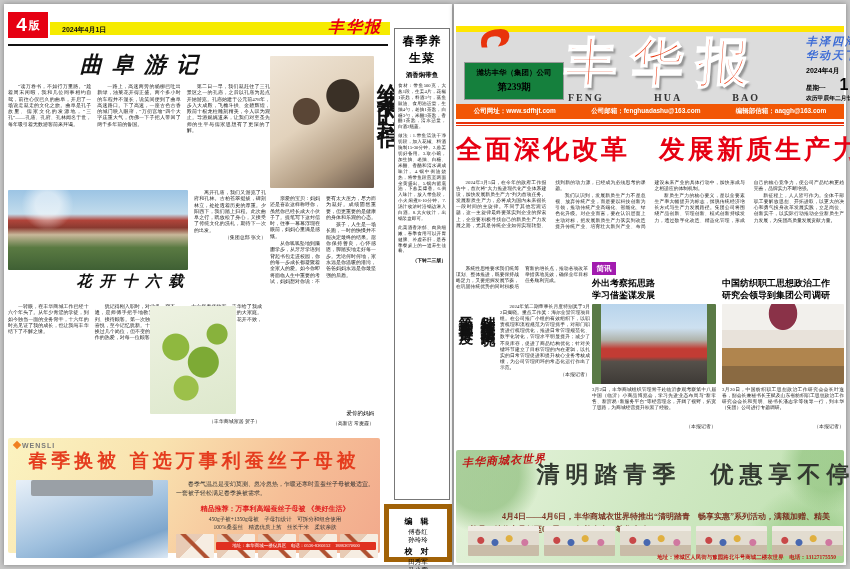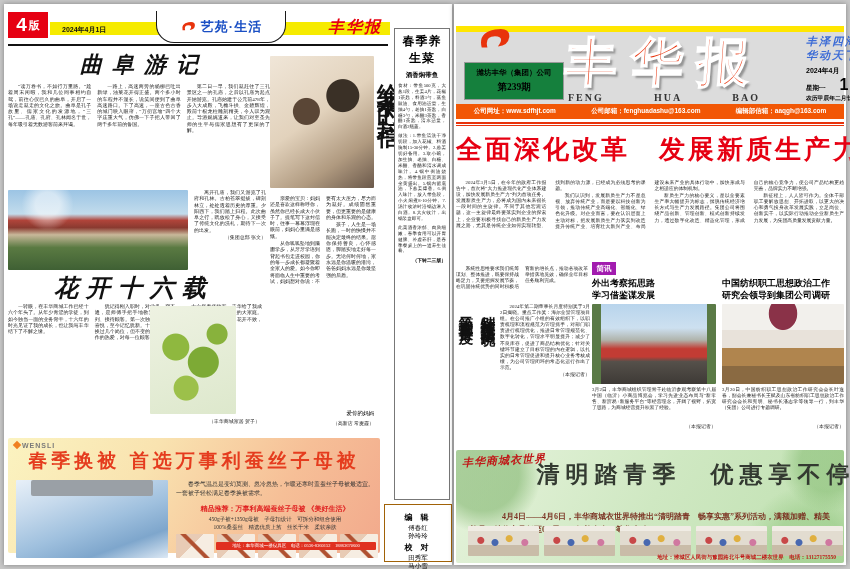--- a/index.html
+++ b/index.html
@@ -26,21 +26,21 @@
   .paperL{left:324px;top:13px;color:#e60012;font-weight:bold;font-style:italic;font-size:16px;letter-spacing:2px;}
   .rule{left:4px;top:40px;width:380px;height:2px;background:#111;}
   
   .calligraphy{font-weight:bold;font-style:italic;color:#111;text-align:center;font-family:"DejaVu Serif",serif;}
   .a1title{left:12px;top:46px;width:256px;font-size:22px;letter-spacing:10px;}
   .a1cols{left:4px;top:80px;width:262px;height:102px;}
   .temple{left:4px;top:186px;width:180px;height:80px;background:
     radial-gradient(circle at 22% 18%,rgba(255,255,255,.55) 0 12px,transparent 26px),
     linear-gradient(180deg,#9cc4e4 0%,#c2dcec 30%,#b0443a 38%,#8a3a30 47%,#c8b89a 56%,#5a7a42 72%,#3f6034 100%);}
   .a1cont{left:190px;top:186px;width:72px;height:84px;}
-  .a2title{left:24px;top:268px;width:212px;font-size:24px;letter-spacing:8px;}
+  .a2title{left:24px;top:268px;width:212px;font-size:15px;letter-spacing:8px;}
   .a2area{left:4px;top:300px;width:254px;height:118px;}
   .plums{left:146px;top:302px;width:86px;height:108px;background:
     radial-gradient(circle at 30% 38%,#8fb83f 0 13px,transparent 14px),
     radial-gradient(circle at 62% 52%,#7daa35 0 15px,transparent 16px),
     radial-gradient(circle at 42% 76%,#9cc04a 0 12px,transparent 13px),
     radial-gradient(circle at 78% 26%,#88b23c 0 10px,transparent 11px),
     linear-gradient(160deg,#eef2e2,#dde8cc);}
   .a2byline{left:146px;top:414px;width:110px;}
   .mumkid{left:266px;top:52px;width:104px;height:132px;background:
     radial-gradient(circle at 70% 30%,#3a3026 0 16px,transparent 17px),
@@ -49,21 +49,21 @@
   .ltitle{left:370px;top:60px;height:200px;font-size:23px;font-weight:bold;letter-spacing:7px;color:#111;font-family:"DejaVu Serif",serif;}
   .lbody{left:266px;top:192px;width:106px;height:210px;}
   .signoff{left:296px;top:406px;width:74px;font-size:5.5px;text-align:right;}
   .lbyline{left:296px;top:416px;width:74px;}
   
   .recipe{left:390px;top:24px;width:56px;height:472px;border:1px solid #777;background:#fff;padding:3px;box-sizing:border-box;overflow:hidden;}
   .rtitle{font-size:12px;font-weight:bold;text-align:center;letter-spacing:1px;margin:1px 0 4px;}
   .dish{font-size:6.5px;font-weight:bold;text-align:center;margin-bottom:3px;}
   .rtxt{font-size:4.6px;line-height:5.9px;text-align:justify;color:#1c1c1c;}
   .rcont{font-size:4.8px;text-align:right;margin-top:3px;font-weight:bold;}
-  .staff{left:380px;top:500px;width:68px;height:58px;border:1px solid #a16207;background:#fff;text-align:center;padding-top:5px;box-sizing:border-box;}
+  .staff{left:380px;top:500px;width:68px;height:58px;border:5px solid #a16207;background:#fff;text-align:center;padding-top:5px;box-sizing:border-box;}
   .staff .lab{font-size:8px;font-weight:bold;letter-spacing:3px;margin:2px 0 1px;}
   .staff .nm{font-size:6.5px;line-height:8px;}
   
   .adL{left:4px;top:434px;width:372px;height:115px;background:linear-gradient(120deg,#fbf3c0 0%,#f9e3b0 35%,#f6bf97 70%,#f2a98c 100%);border-radius:2px;}
   .wensli{left:6px;top:4px;font-family:"Liberation Sans",sans-serif;font-size:7px;font-weight:bold;color:#7a7a7a;letter-spacing:1px;}
   .wensli i{display:inline-block;width:6px;height:6px;background:#f08020;transform:rotate(45deg);margin-right:2px;}
   .adLhead{left:0;top:10px;width:100%;text-align:center;color:#e53c1e;font-weight:bold;font-size:19px;letter-spacing:4px;font-family:"Liberation Sans",sans-serif;}
   .bed{left:8px;top:42px;width:152px;height:78px;background:linear-gradient(160deg,#e8f0f8 0%,#c5d9ec 28%,#9fc0de 55%,#7ea6cc 78%,#dce8f4 100%);}
   .bed::before{content:"";position:absolute;left:10%;right:10%;top:0;height:20%;background:#9aa0a6;border-radius:2px;}
   .adLbody{left:168px;top:42px;width:198px;font-size:6px;line-height:8.5px;color:#333;text-align:justify;}
@@ -138,26 +138,20 @@
 
 <div id="canvas">
 
   <div class="page" id="pL">
     <div class="a ystrip"></div>
     <div class="a redbox">
       <span class="n">4</span>
       <span class="w">版</span>
     </div>
     <div class="a dateL">2024年4月1日</div>
-    <div class="a tab">
-      <svg width="17" height="13" viewBox="0 0 40 30">
-          <path d="M6 24 Q2 8 20 5 Q36 2 35 13 Q34 22 23 23 Q31 12 20 12 Q9 12 12 24 Z" fill="#e8330c"></path>
-        </svg>
-      <span class="sec">艺苑·生活</span>
-    </div>
     <div class="a paperL">丰华报</div>
     <div class="a rule"></div>
 
     <div class="a calligraphy a1title">曲阜游记</div>
     <div class="a tiny cols3 a1cols">
       <p>“读万卷书，不如行万里路。”趁着周末闲暇，我和几位同事相约自驾，前往心仪已久的曲阜，开启了一场说走就走的文化之旅。曲阜是孔子故里、儒家文化的发源地，“三孔”——孔庙、孔府、孔林闻名于世，每年吸引着无数游客前来拜谒。</p>
       <p>一路上，高速两旁的杨柳已吐出新绿，油菜花开得正盛。两个多小时的车程并不漫长，说笑间便到了曲阜高速路口。下了高速，一座古色古香的城门映入眼帘，“万仞宫墙”四个大字庄重大气，仿佛一下子把人带回了两千多年前的鲁国。</p>
       <p>第二日一早，我们就赶往了三孔景区之一的孔庙，之后以孔庙为起点开始游览。孔庙始建于公元前478年，步入大成殿，飞檐斗拱、金碧辉煌，殿前十根龙柱雕刻精美，令人叹为观止。导游娓娓道来，让我们对至圣先师的生平与儒家思想有了更深的了解。</p>
     </div>
     <div class="photo temple"></div>

